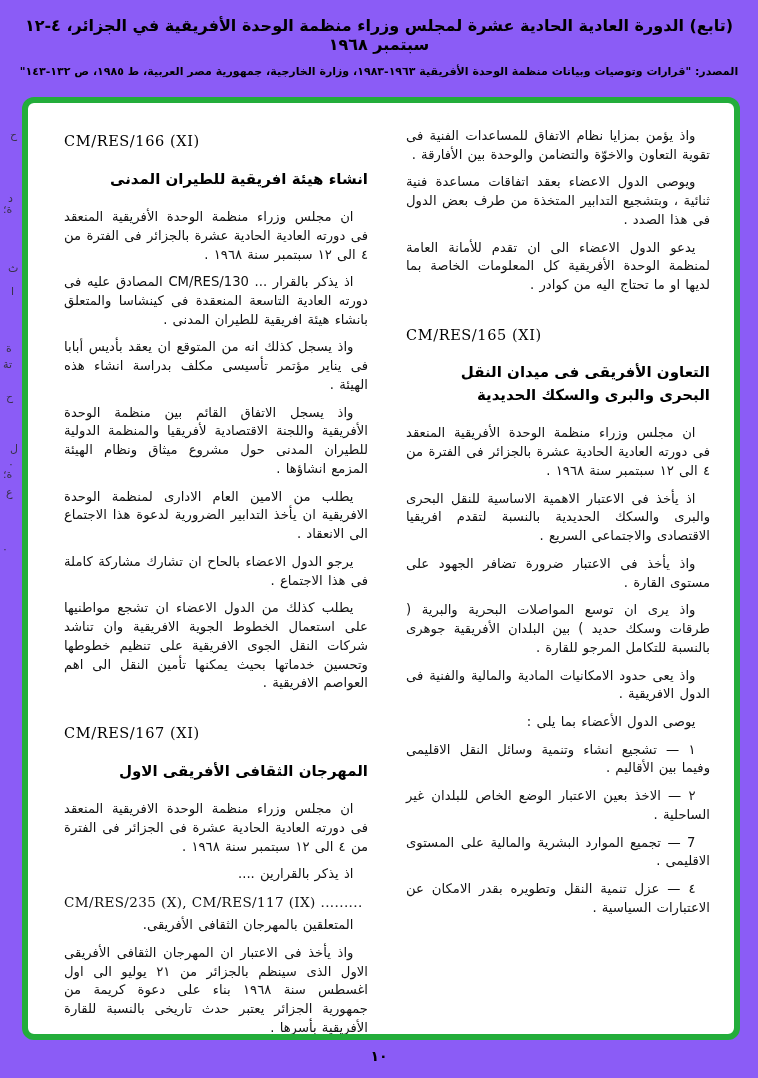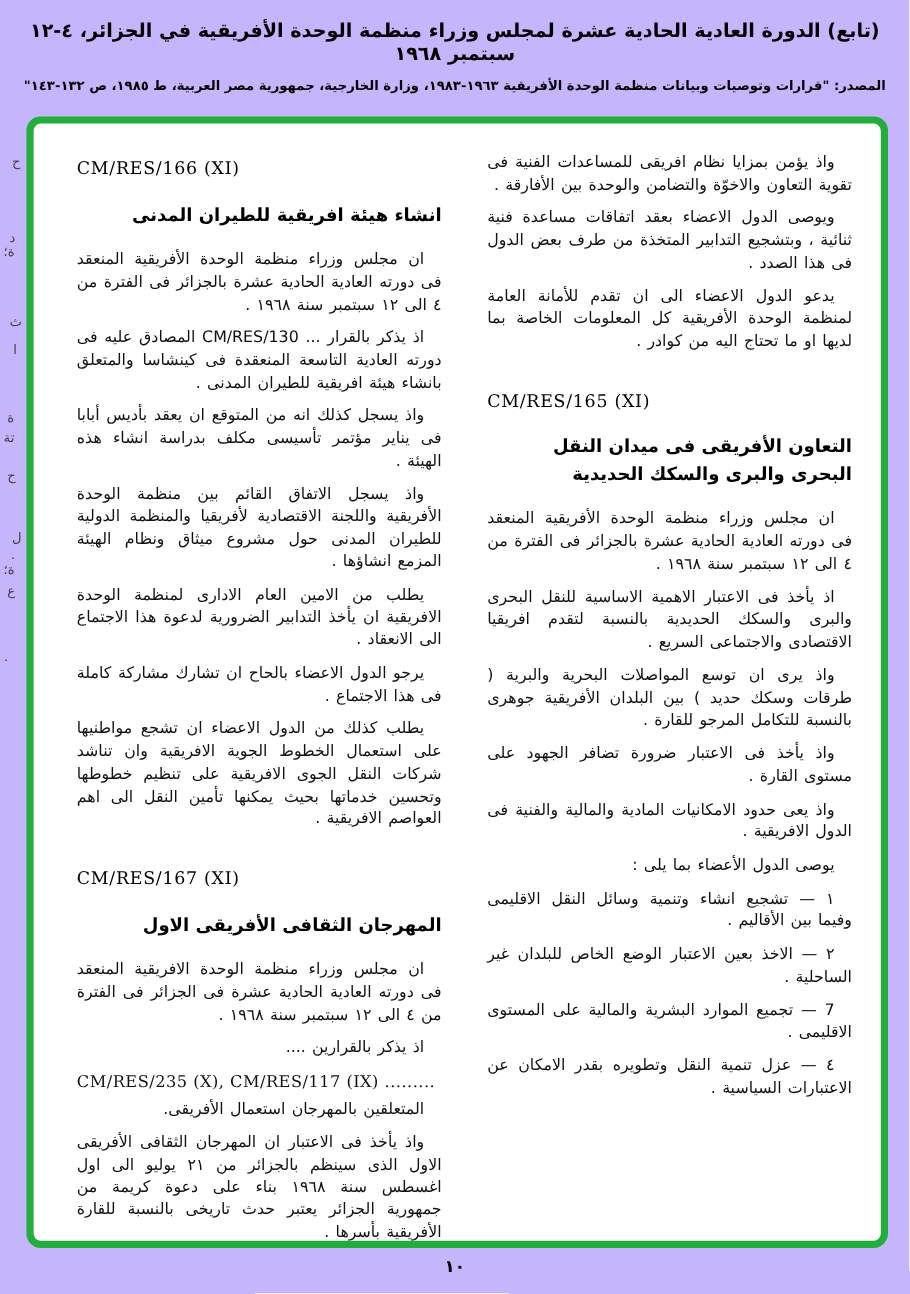--- a/index.html
+++ b/index.html
@@ -1,21 +1,21 @@
 <!DOCTYPE html>
 <html lang="ar"><head>
 <meta charset="utf-8">
 <style>
   * { margin: 0; padding: 0; box-sizing: border-box; }
   html, body { background: #ffffff; }
   .page {
     position: relative;
     width: 758px;
     height: 1078px;
-    background: #c4b5fd;
+    background: #8b5cf6;
     overflow: hidden;
     font-family: "DejaVu Sans", sans-serif;
     color: #111;
   }
   .doc-header {
     padding-top: 16px;
     text-align: center;
     direction: rtl;
   }
   .doc-header .h-line1 {
@@ -115,30 +115,30 @@
 <div class="page">
 
   <div class="doc-header">
     <div class="h-line1">(تابع) الدورة العادية الحادية عشرة لمجلس وزراء منظمة الوحدة الأفريقية في الجزائر، ٤-١٢ سبتمبر ١٩٦٨</div>
     <div class="h-line2">المصدر: "قرارات وتوصيات وبيانات منظمة الوحدة الأفريقية ١٩٦٣-١٩٨٣، وزارة الخارجية، جمهورية مصر العربية، ط ١٩٨٥، ص ١٣٢-١٤٣"</div>
   </div>
 
   <div class="green-box">
     <div class="columns">
       <div class="col" id="col-right">
-          <p class="para">واذ يؤمن بمزايا نظام افريقى للمساعدات الفنية فى تقوية التعاون والاخوّة والتضامن والوحدة بين الأفارقة .</p>
+          <p class="para">واذ يؤمن بمزايا نظام الاتفاق للمساعدات الفنية فى تقوية التعاون والاخوّة والتضامن والوحدة بين الأفارقة .</p>
           <p class="para">ويوصى الدول الاعضاء بعقد اتفاقات مساعدة فنية ثنائية ، وبتشجيع التدابير المتخذة من طرف بعض الدول فى هذا الصدد .</p>
           <p class="para">يدعو الدول الاعضاء الى ان تقدم للأمانة العامة لمنظمة الوحدة الأفريقية كل المعلومات الخاصة بما لديها او ما تحتاج اليه من كوادر .</p>
           <div class="code">CM/RES/165  (XI)</div>
           <h3 class="res-title">التعاون الأفريقى فى ميدان النقل
 البحرى والبرى والسكك الحديدية</h3>
           <p class="para">ان مجلس وزراء منظمة الوحدة الأفريقية المنعقد فى دورته العادية الحادية عشرة بالجزائر فى الفترة من ٤ الى ١٢ سبتمبر سنة ١٩٦٨ .</p>
           <p class="para">اذ يأخذ فى الاعتبار الاهمية الاساسية للنقل البحرى والبرى والسكك الحديدية بالنسبة لتقدم افريقيا الاقتصادى والاجتماعى السريع .</p>
+          <p class="para">واذ يأخذ فى الاعتبار ضرورة تضافر الجهود على مستوى القارة .</p>
           <p class="para">واذ يرى ان توسع المواصلات البحرية والبرية ( طرقات وسكك حديد ) بين البلدان الأفريقية جوهرى بالنسبة للتكامل المرجو للقارة .</p>
-          <p class="para">واذ يأخذ فى الاعتبار ضرورة تضافر الجهود على مستوى القارة .</p>
           <p class="para">واذ يعى حدود الامكانيات المادية والمالية والفنية فى الدول الافريقية .</p>
           <p class="para">يوصى الدول الأعضاء بما يلى :</p>
           <p class="para">١ — تشجيع انشاء وتنمية وسائل النقل الاقليمى وفيما بين الأقاليم .</p>
           <p class="para">٢ — الاخذ بعين الاعتبار الوضع الخاص للبلدان غير الساحلية .</p>
           <p class="para">7 — تجميع الموارد البشرية والمالية على المستوى الاقليمى .</p>
           <p class="para">٤ — عزل تنمية النقل وتطويره بقدر الامكان عن الاعتبارات السياسية .</p>
         </div>
       <div class="col" id="col-left">
           <div class="code first">CM/RES/166 (XI)</div>
           <h3 class="res-title">انشاء هيئة افريقية للطيران المدنى</h3>
@@ -147,21 +147,21 @@
           <p class="para">واذ يسجل كذلك انه من المتوقع ان يعقد بأديس أبابا فى يناير مؤتمر تأسيسى مكلف بدراسة انشاء هذه الهيئة .</p>
           <p class="para">واذ يسجل الاتفاق القائم بين منظمة الوحدة الأفريقية واللجنة الاقتصادية لأفريقيا والمنظمة الدولية للطيران المدنى حول مشروع ميثاق ونظام الهيئة المزمع انشاؤها .</p>
           <p class="para">يطلب من الامين العام الادارى لمنظمة الوحدة الافريقية ان يأخذ التدابير الضرورية لدعوة هذا الاجتماع الى الانعقاد .</p>
           <p class="para">يرجو الدول الاعضاء بالحاح ان تشارك مشاركة كاملة فى هذا الاجتماع .</p>
           <p class="para">يطلب كذلك من الدول الاعضاء ان تشجع مواطنيها على استعمال الخطوط الجوية الافريقية وان تناشد شركات النقل الجوى الافريقية على تنظيم خطوطها وتحسين خدماتها بحيث يمكنها تأمين النقل الى اهم العواصم الافريقية .</p>
           <div class="code">CM/RES/167 (XI)</div>
           <h3 class="res-title">المهرجان الثقافى الأفريقى الاول</h3>
           <p class="para">ان مجلس وزراء منظمة الوحدة الافريقية المنعقد فى دورته العادية الحادية عشرة فى الجزائر فى الفترة من ٤ الى ١٢ سبتمبر سنة ١٩٦٨ .</p>
           <p class="para">اذ يذكر بالقرارين ....</p>
           <div class="codeline">CM/RES/235 (X), CM/RES/117 (IX) .........</div>
-          <p class="para">المتعلقين بالمهرجان استعمال الأفريقى.</p>
+          <p class="para">المتعلقين بالمهرجان الثقافى الأفريقى.</p>
           <p class="para">واذ يأخذ فى الاعتبار ان المهرجان الثقافى الأفريقى الاول الذى سينظم بالجزائر من ٢١ يوليو الى اول اغسطس سنة ١٩٦٨ بناء على دعوة كريمة من جمهورية الجزائر يعتبر حدث تاريخى بالنسبة للقارة الأفريقية بأسرها .</p>
           <p class="para">واذ يأخذ فى الاعتبار الدور الذى سيضطلع به هذا المهرجان فى التقريب والتفاهم بين الشعوب الأفريقية وفى معرفة افضل لقيمها وثقافاتها .</p>
         </div>
     </div>
   </div>
 
   <div id="artifacts">
       <span class="artifact" style="top: 128px; left: 10px;">ح</span>
       <span class="artifact" style="top: 192px; left: 8px;">د</span>
       <span class="artifact" style="top: 203px; left: 3px;">ة؛</span>

